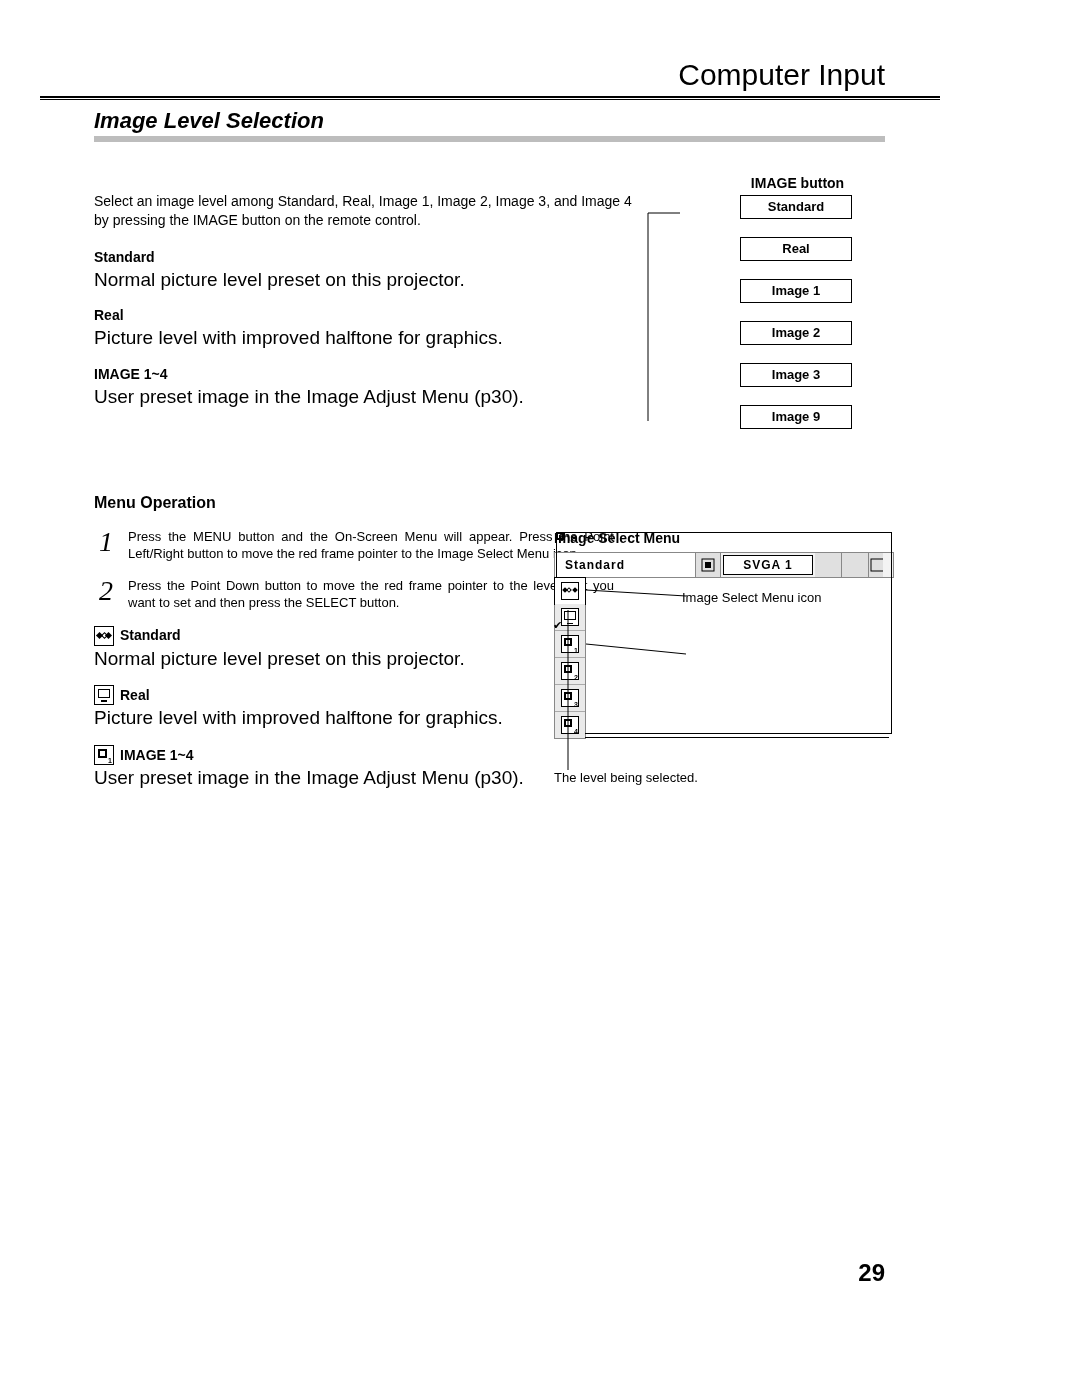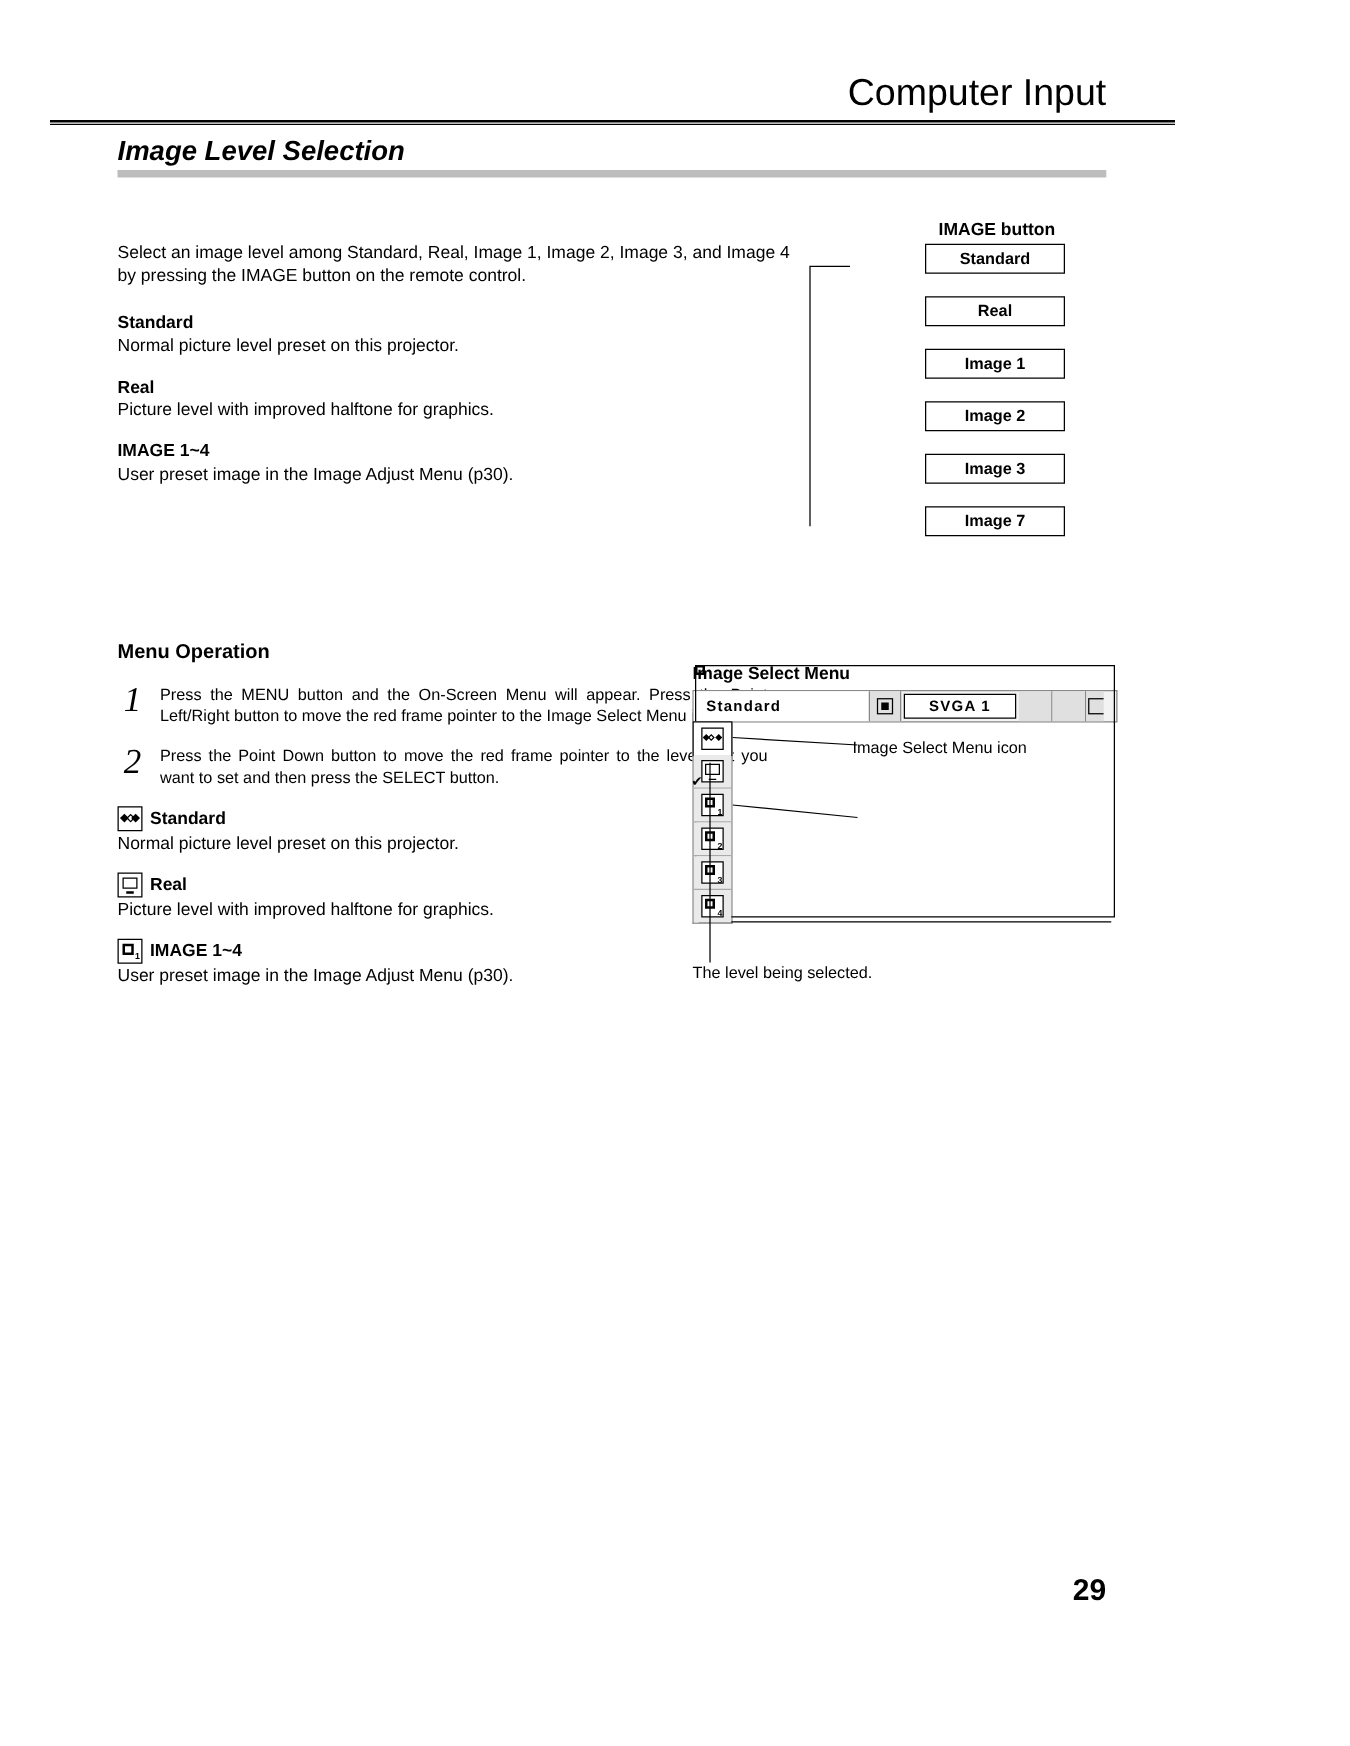--- a/index.html
+++ b/index.html
@@ -68,33 +68,32 @@
     font-size: 14px;
     margin-bottom: 18px;
     margin-top: 32px;
   }
   .defhead {
     font-weight: bold;
     font-size: 14px;
     margin-top: 8px;
   }
   .defbody {
-    font-size: 14px;
+    font-size: 19px;
     margin-bottom: 14px;
   }
 
   
   .left-col2 {
     position: absolute;
     left: 94px;
     top: 492px;
     width: 520px;
     font-size: 14px;
     line-height: 1.35;
-    margin-top: 19px;
   }
   .step-row {
     display: flex;
     gap: 10px;
     margin-bottom: 14px;
   }
   .step-num {
     font-family: Georgia, "Times New Roman", serif;
     font-style: italic;
     font-size: 28px;
@@ -377,21 +376,21 @@
     <div class="flow-box">Image 2</div>
     <svg class="flow-arrow-short" width="12" height="14">
         <line x1="6" y1="0" x2="6" y2="8" stroke="#000"></line>
         <polygon points="1,8 11,8 6,14" fill="#000"></polygon>
       </svg>
     <div class="flow-box">Image 3</div>
     <svg class="flow-arrow-short" width="12" height="14">
         <line x1="6" y1="0" x2="6" y2="8" stroke="#000"></line>
         <polygon points="1,8 11,8 6,14" fill="#000"></polygon>
       </svg>
-    <div class="flow-box">Image 7</div>
+    <div class="flow-box">Image 9</div>
   </div>
   <svg class="flow-return" width="60" height="230">
     <polyline points="50,8 10,8 10,220 50,220" fill="none" stroke="#000" stroke-width="1"></polyline>
     <polygon points="50,4 50,12 58,8" fill="#000"></polygon>
   </svg>
 
   <div class="left-col2">
     <div class="subhead">Menu Operation</div>
 
     <div class="step-row">

